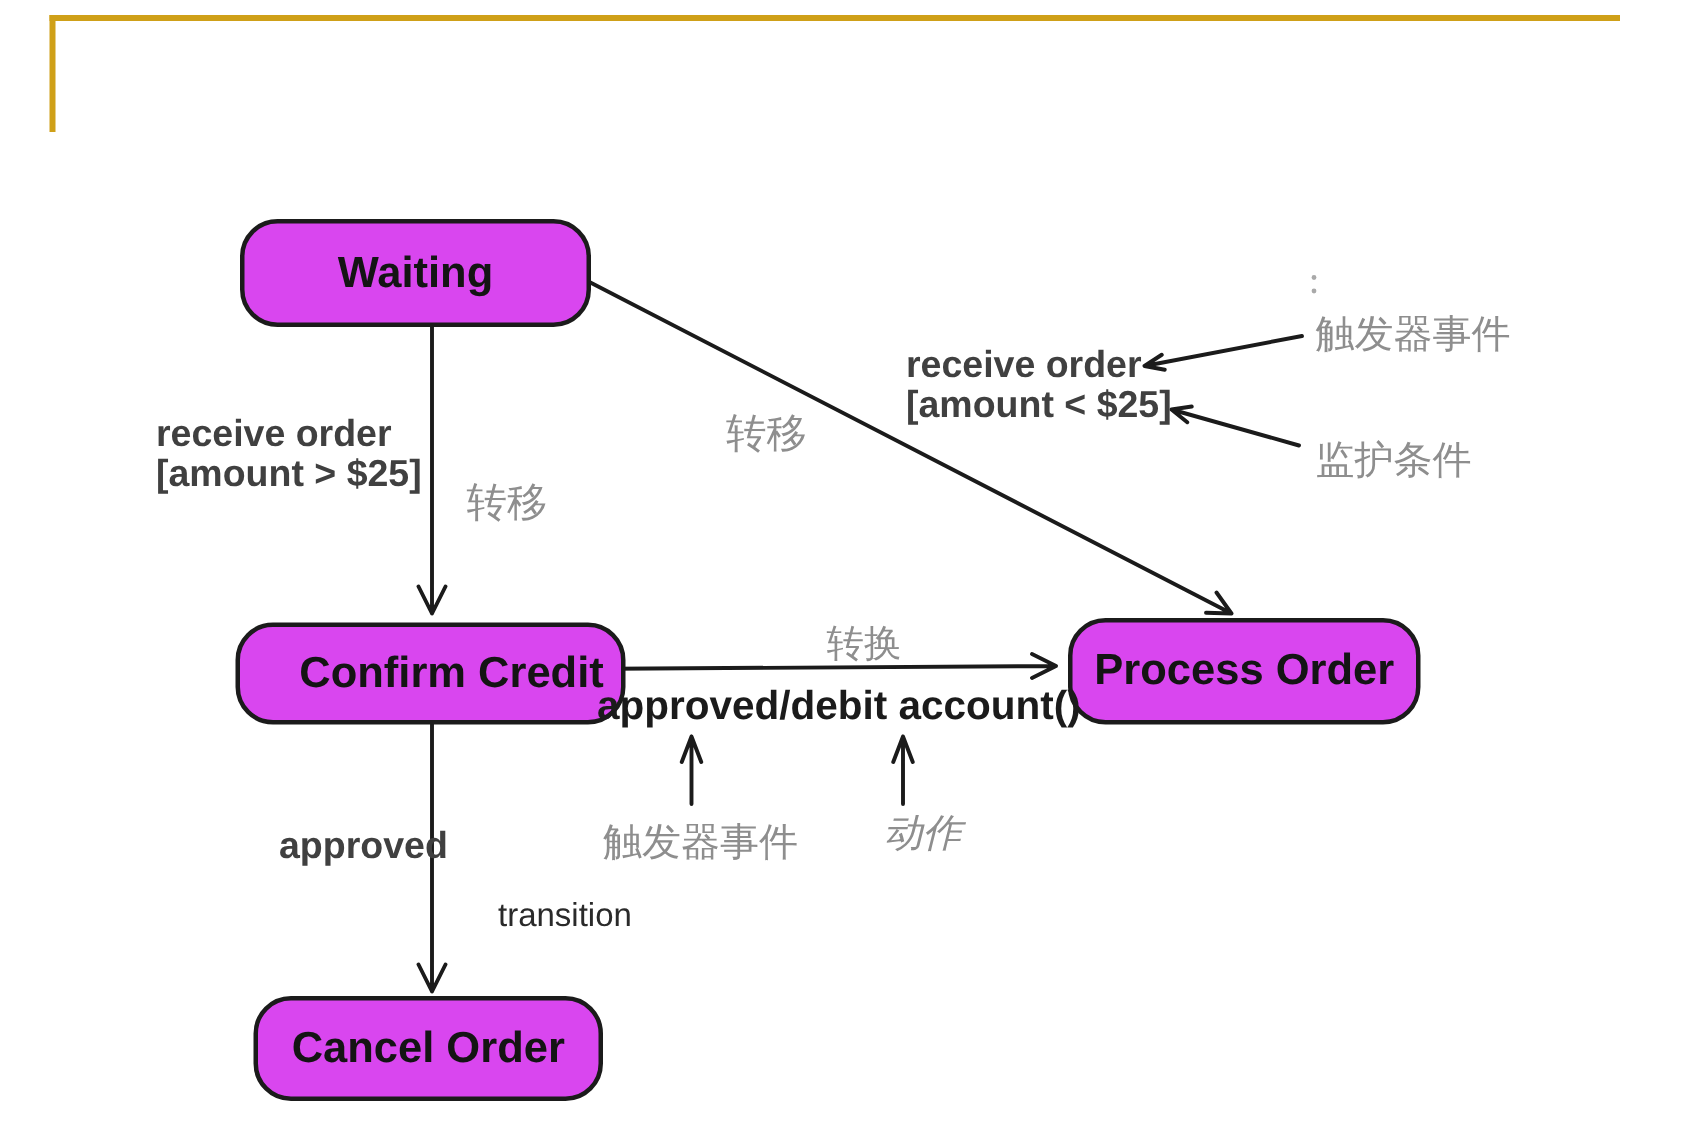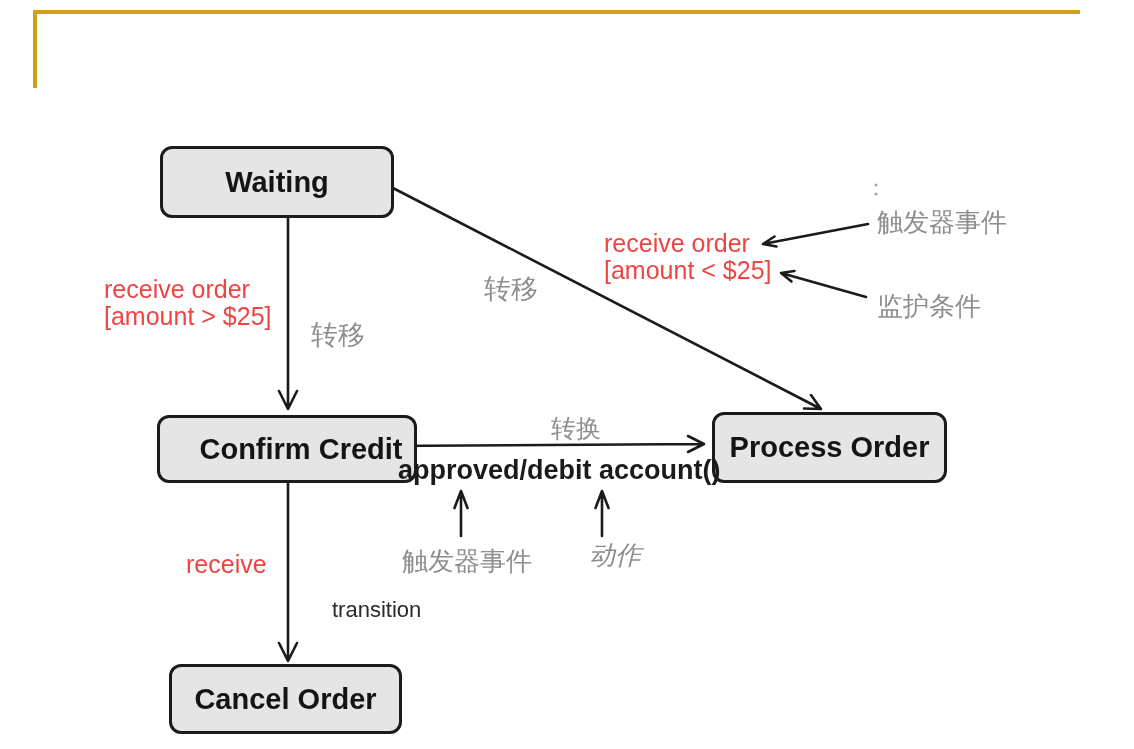--- a/index.html
+++ b/index.html
@@ -10,25 +10,25 @@
   .accent-h{position:absolute;left:33px;top:10px;width:1047px;height:4px;background:#CFA018;}
   .accent-v{position:absolute;left:33px;top:10px;width:4px;height:78px;background:#CFA018;}
 
   
   .title{position:absolute;left:44px;top:22px;font-family:"Liberation Serif","DejaVu Serif",serif;
          font-size:74px;line-height:1.05;letter-spacing:2px;color:#1A7A44;font-weight:400;white-space:nowrap;}
 
   
   .diagram{position:absolute;left:0;top:0;width:1134px;height:749px;}
   .arrows{position:absolute;left:0;top:0;}
-  .state{position:absolute;border:3px solid #1b1b1b;border-radius:12px;background:#e5e5e5;
+  .state{position:absolute;border:3px solid #1b1b1b;border-radius:25px;background:#d946ef;
          display:flex;align-items:center;justify-content:center;
          font-weight:bold;font-size:29px;color:#141414;letter-spacing:0px;}
   .lbl{position:absolute;white-space:nowrap;}
-  .bold-lbl{font-weight:normal;font-size:25px;line-height:27px;color:#ef4444;}
+  .bold-lbl{font-weight:bold;font-size:25px;line-height:27px;color:#404040;}
   .big-bold{font-weight:bold;font-size:27px;color:#1b1b1b;}
   .gray-cjk{color:#8E8E8E;font-size:26px;}
   .plain-lbl{font-size:22px;color:#2a2a2a;}
 </style>
 </head>
 <body>
 
 <div class="slide">
 
   <div class="accent-h"></div>
@@ -86,18 +86,18 @@
     <div class="lbl gray-cjk" style="left:877px;top:289px;">监护条件</div>
 
     <div class="lbl gray-cjk" style="left:515px;top:412px;font-size:25px;margin-left:36px;">转换</div>
 
     <div class="lbl big-bold" style="left:398px;top:455px;">approved/debit account()</div>
 
     <div class="lbl gray-cjk" style="left:402px;top:544px;">触发器事件</div>
 
     <div class="lbl gray-cjk" style="left:589px;top:538px;font-style:italic;">动作</div>
 
-    <div class="lbl bold-lbl" style="left:186px;top:551px;">receive</div>
+    <div class="lbl bold-lbl" style="left:186px;top:551px;">approved</div>
 
     <div class="lbl plain-lbl" style="left:288px;top:597px;margin-left:44px;">transition</div>
 
   </div>
 </div>
 
 </body></html>

